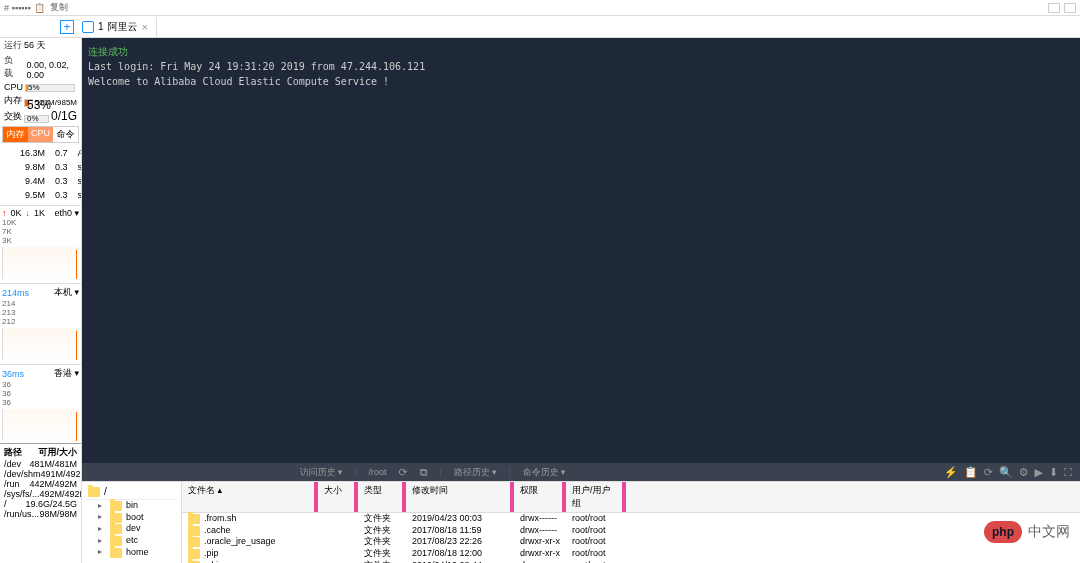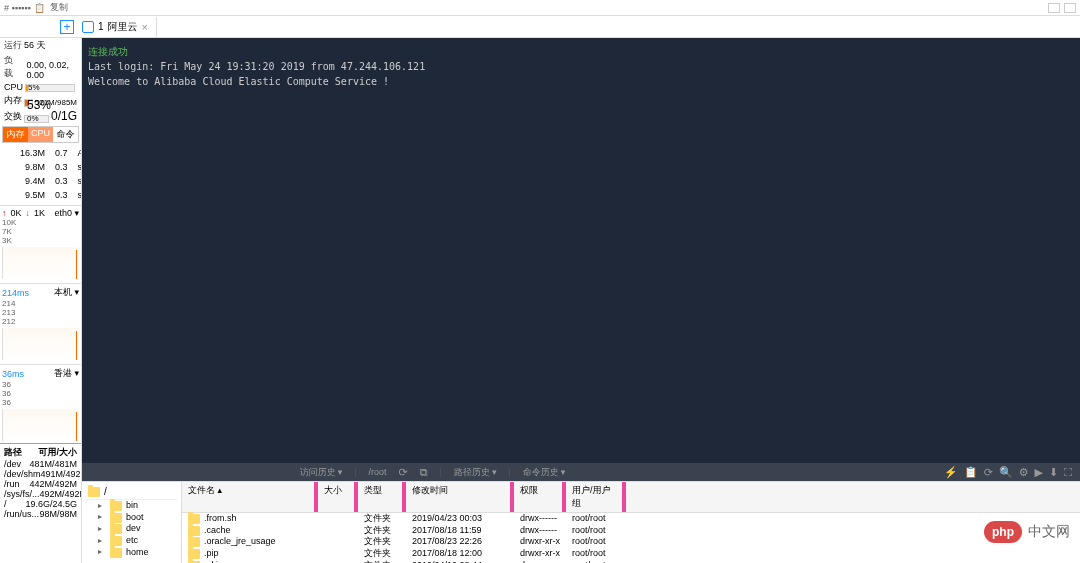--- a/index.html
+++ b/index.html
@@ -71,21 +71,21 @@
     .col-size { width: 40px; }
     .col-type { width: 48px; }
     .col-date { width: 108px; }
     .col-perm { width: 52px; }
     .col-user { width: 60px; }
     .file-row { display: flex; font-size: 9px; }
     .file-row .file-col { border-right: none; padding: 0 6px; line-height: 1.3; }
     .file-row .col-name { display: flex; align-items: center; gap: 4px; }
     
     .watermark { position: fixed; bottom: 20px; right: 10px; display: flex; align-items: center; gap: 6px; font-size: 14px; color: #666; }
-    .wm-badge { background: #da4848; color: #ffffff; padding: 4px 8px; border-radius: 14px; font-weight: bold; font-size: 12px; }
+    .wm-badge { background: #da4848; color: #0f172a; padding: 4px 8px; border-radius: 14px; font-weight: bold; font-size: 12px; }
     
     @keyframes blink { 50% { opacity: 0; } }
   </style>
 </head>
 <body>
 
 <div class="top-bar">
   <div class="top-bar-left">
     <span># ▪▪▪▪▪▪</span>
     <span>📋</span>

